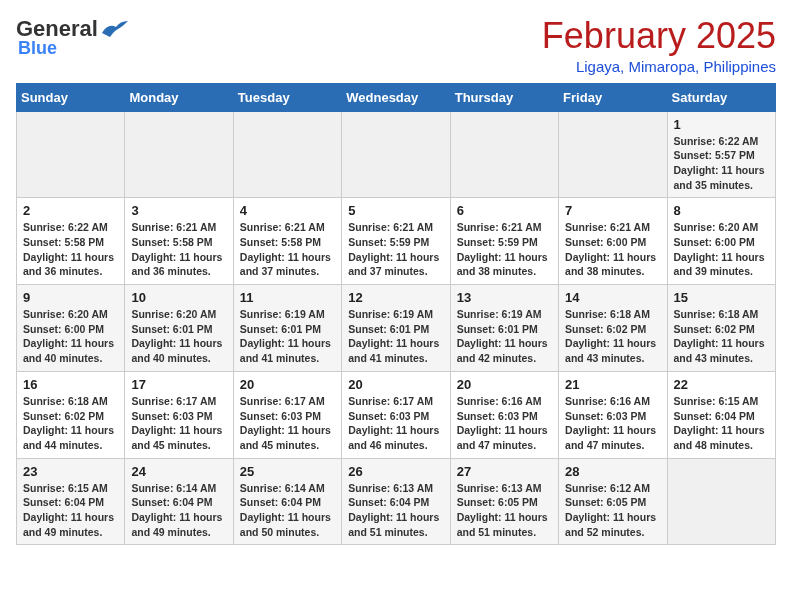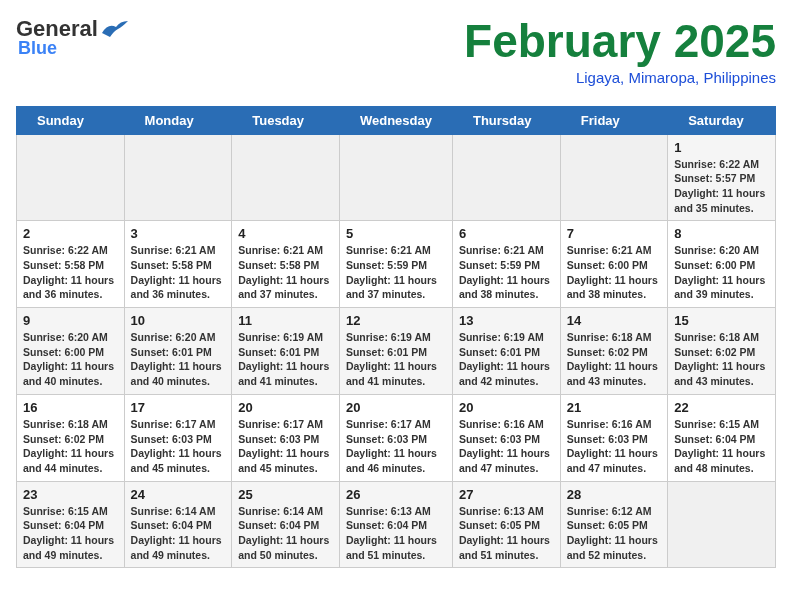--- a/index.html
+++ b/index.html
@@ -7,21 +7,21 @@
       font-family: Arial, sans-serif;
       background: #fff;
       width: 792px;
       min-height: 612px;
       padding: 16px;
     }
     .header {
       display: flex;
       justify-content: space-between;
       align-items: flex-start;
-      margin-bottom: 20px;
+      margin-bottom: 8px;
     }
     .logo {
       display: flex;
       flex-direction: column;
       align-items: flex-start;
     }
     .logo-text {
       display: flex;
       align-items: center;
     }
@@ -39,41 +39,41 @@
       color: #3b82f6;
       font-size: 18px;
       font-weight: bold;
       margin-top: -4px;
       margin-left: 2px;
     }
     .title-area {
       text-align: right;
     }
     .month-title {
-      font-size: 46px;
-      font-weight: bold;
-      color: #15803d;
+      font-size: 36px;
+      font-weight: normal;
+      color: #b91c1c;
       line-height: 1.1;
     }
     .location-title {
       font-size: 15px;
       color: #1d4ed8;
       margin-top: 2px;
     }
     .calendar {
       width: 100%;
       border-collapse: collapse;
       border: 1px solid #ccc;
     }
     .calendar th {
       background-color: #2a6db5;
       color: #fff;
       font-size: 13px;
       font-weight: bold;
-      padding: 6px 20px;
+      padding: 6px 4px;
       text-align: left;
       border: 1px solid #2a6db5;
     }
     .calendar td {
       vertical-align: top;
       border: 1px solid #ccc;
       padding: 5px 6px;
       width: 108px;
       min-height: 90px;
       background: #fff;

